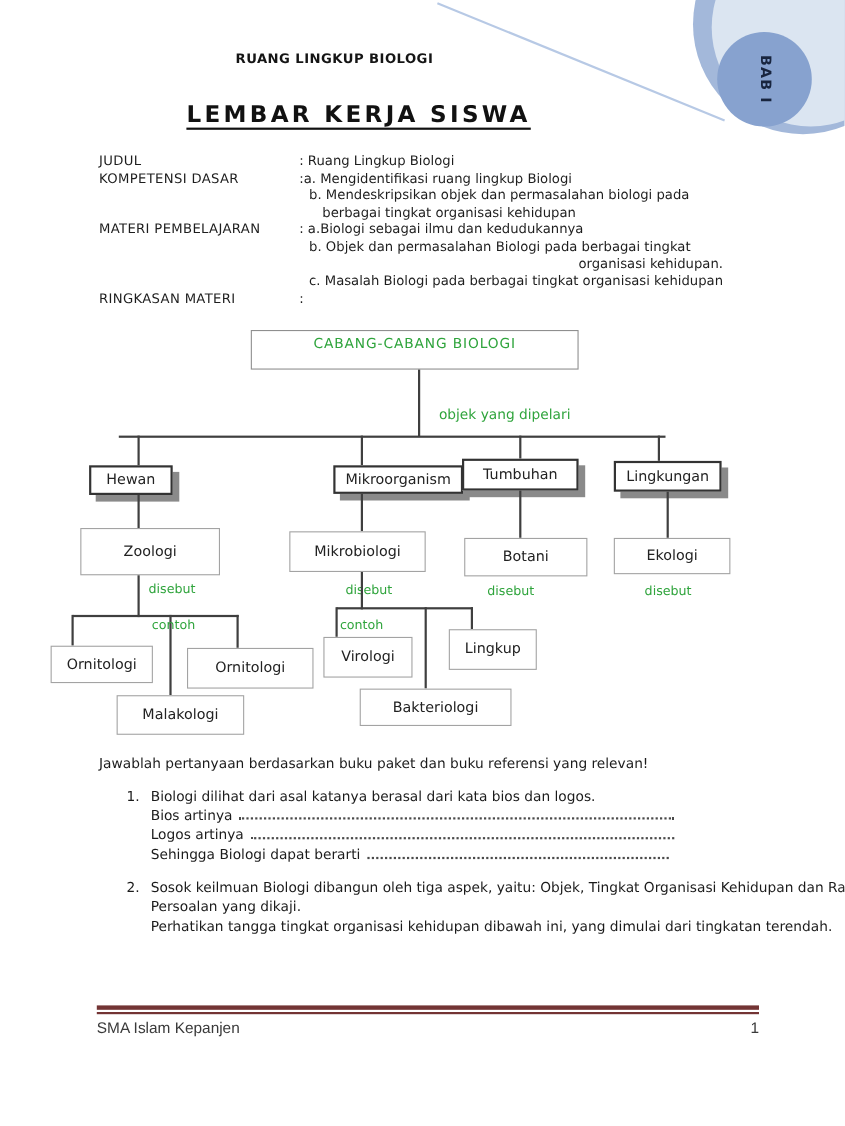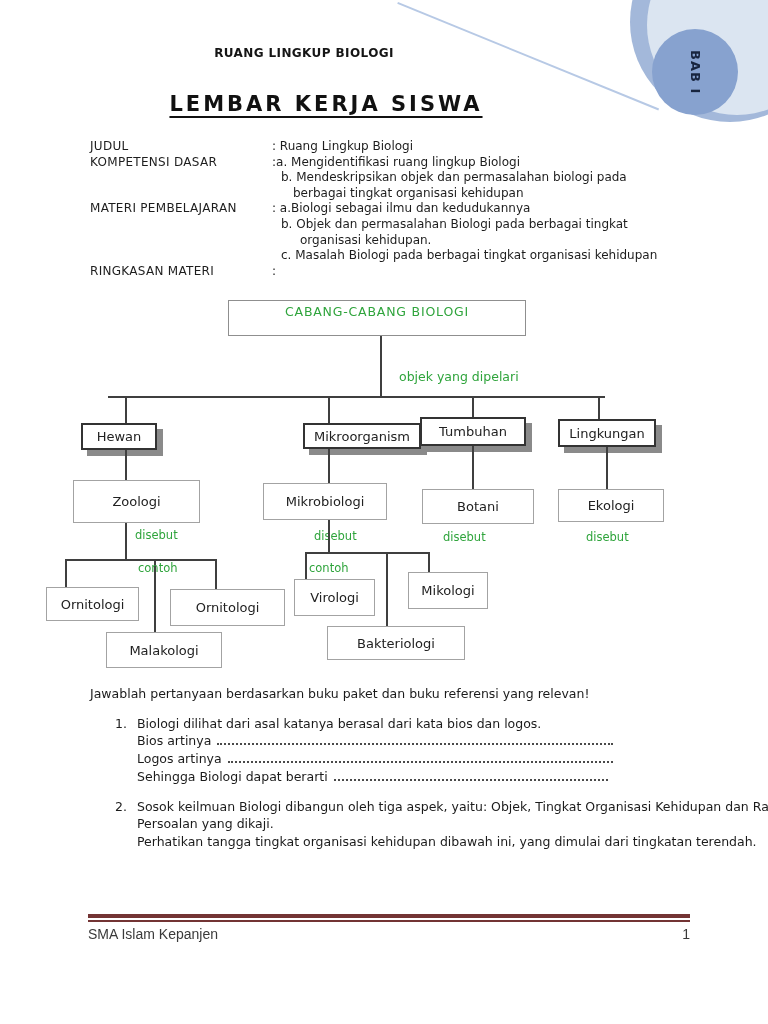--- a/index.html
+++ b/index.html
@@ -24,21 +24,21 @@
        font-size:21px;font-weight:600;letter-spacing:3px;color:#111;
        text-decoration:underline;text-underline-offset:5px;}
 
   
   .meta{position:absolute;left:90px;top:139px;width:610px;font-size:12px;line-height:15.6px;}
   .mrow{display:flex;}
   .mlabel{width:182px;flex:none;letter-spacing:.3px;}
   .mval div{white-space:nowrap;}
   .ind1{padding-left:9px;}
   .ind2{padding-left:21px;}
-  .ind3{padding-left:28px;}
+  .ind3{padding-left:28px;text-align:right;}
 
   
   .l{position:absolute;background:#3f3f3f;}
   .dbox{position:absolute;border:2px solid #a3a3a3;background:#fff;box-sizing:border-box;
         display:flex;align-items:center;justify-content:center;font-size:13px;color:#222;}
   .shadow{box-shadow:6px 6px 0 0 #8a8a8a;border-color:#333;}
   .plain{border-width:1.5px;}
   .rootbox{border:1.5px solid #8f8f8f;align-items:flex-start;padding-top:3px;
            font-size:12.5px;letter-spacing:.8px;}
   .green{color:#2fa43c;}
@@ -146,21 +146,21 @@
   <div class="dbox plain" style="left:170px;top:589px;width:115px;height:37px;">Ornitologi</div>
   <div class="dbox plain" style="left:106px;top:632px;width:116px;height:36px;">Malakologi</div>
 
   <div class="l" style="left:328px;top:520px;width:2px;height:34px;"></div>
   <div class="l" style="left:306px;top:552px;width:124px;height:2px;"></div>
   <div class="l" style="left:305px;top:552px;width:2px;height:27px;"></div>
   <div class="l" style="left:386px;top:552px;width:2px;height:74px;"></div>
   <div class="l" style="left:428px;top:552px;width:2px;height:20px;"></div>
   <div class="gsmall green" style="left:309px;top:561px;">contoh</div>
   <div class="dbox plain" style="left:294px;top:579px;width:81px;height:37px;">Virologi</div>
-  <div class="dbox plain" style="left:408px;top:572px;width:80px;height:37px;">Mikologi</div>
+  <div class="dbox plain" style="left:408px;top:572px;width:80px;height:37px;">Lingkup</div>
   <div class="dbox plain" style="left:327px;top:626px;width:138px;height:34px;">Bakteriologi</div>
 
   <div class="qtext" style="left:90px;top:686px;">Jawablah pertanyaan berdasarkan buku paket dan buku referensi yang relevan!</div>
 
   <div class="qtext" style="left:115px;top:716px;">1.</div>
   <div class="qtext" style="left:137px;top:716px;">Biologi dilihat dari asal katanya berasal dari kata bios dan logos.</div>
 
   <div class="blank" style="left:137px;top:733px;width:476px;">
     <span>Bios artinya</span>
     <span class="dots"></span>

